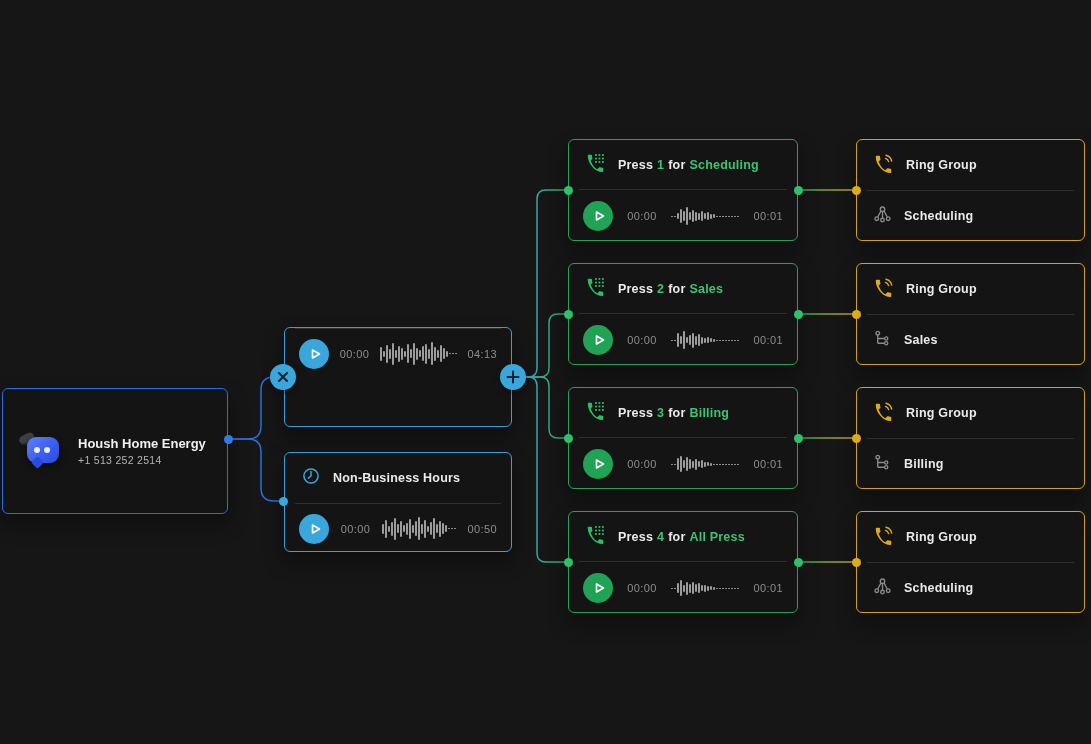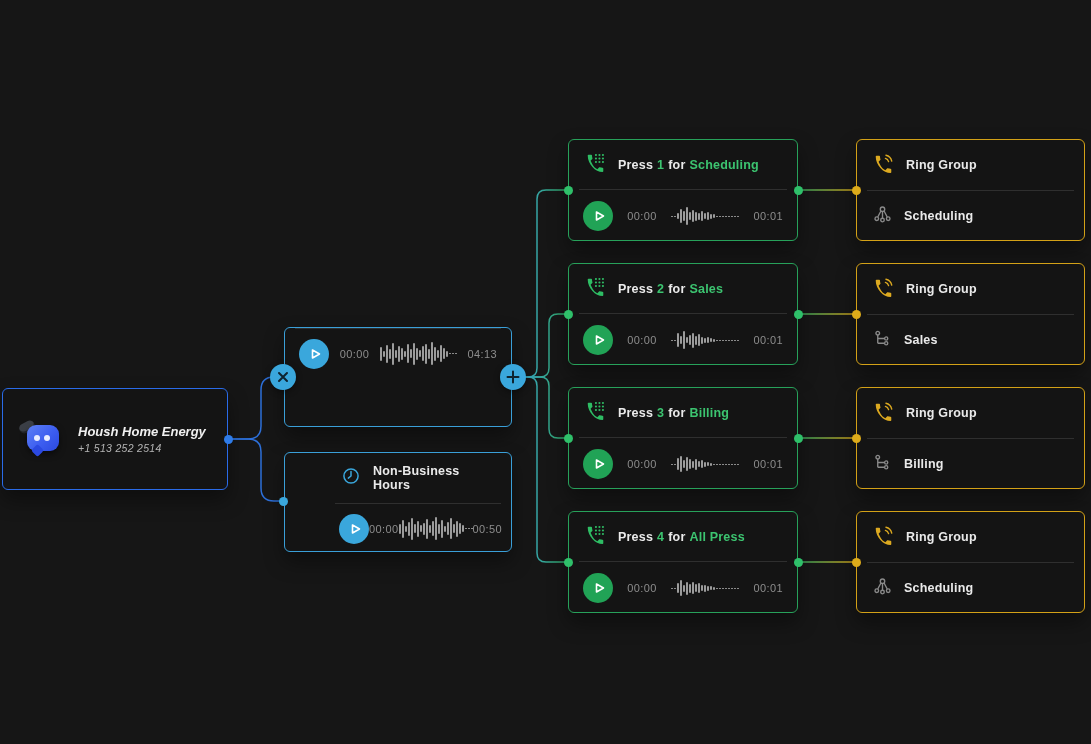--- a/index.html
+++ b/index.html
@@ -88,21 +88,21 @@
       <path stroke="url(#gradBG)" d="M 513 377 L 540 377 Q 549 377 549 368 L 549 323 Q 549 314 558 314 L 568 314"></path>
       <path stroke="url(#gradBG)" d="M 513 377 L 540 377 Q 549 377 549 386 L 549 429 Q 549 438 558 438 L 568 438"></path>
       <path stroke="url(#gradBG)" d="M 513 377 L 528 377 Q 537 377 537 386 L 537 553 Q 537 562 546 562 L 568 562"></path>
       <path stroke="url(#gradGY)" d="M 798 190 L 856 190"></path>
       <path stroke="url(#gradGY)" d="M 798 314 L 856 314"></path>
       <path stroke="url(#gradGY)" d="M 798 438 L 856 438"></path>
       <path stroke="url(#gradGY)" d="M 798 562 L 856 562"></path>
     </g>
   </svg>
 
-  <div class="node node-root" style="left:2px;top:388px;width:226px;height:102px;font-style:italic;">
+  <div class="node node-root" style="left:2px;top:388px;width:226px;height:126px;">
     <div class="root-content">
       <div class="app-icon">
         <div class="handset"></div>
         <div class="bubble">
             <span class="dot d1"></span>
             <span class="dot d2"></span>
           </div>
       </div>
       <div>
         <div class="root-title">Housh Home Energy</div>
@@ -145,21 +145,21 @@
           <i style="height: 11px;"></i>
           <i style="height: 6px;"></i>
           <i style="height: 1px;"></i>
           <i style="height: 1px;"></i>
           <i style="height: 1px;"></i>
         </span>
       <span class="time">04:13</span>
     </div>
   </div>
 
-  <div class="node node-blue" style="left:284px;top:452px;width:228px;height:100px;padding-left:40px;">
+  <div class="node node-blue" style="left:284px;top:452px;width:228px;height:100px;">
     <div class="row hdr">
       <span>
         <svg width="20" height="20" viewBox="0 0 24 24" fill="none" stroke="#3aa7dc" stroke-width="1.8" stroke-linecap="round">
           <circle cx="12" cy="12" r="8.5"></circle>
             <path d="M12 6.5 L12 12 L8.8 14.5"></path>
         </svg>
       </span>
       <span class="title">Non-Business Hours</span>
     </div>
     <div class="divider"></div>

